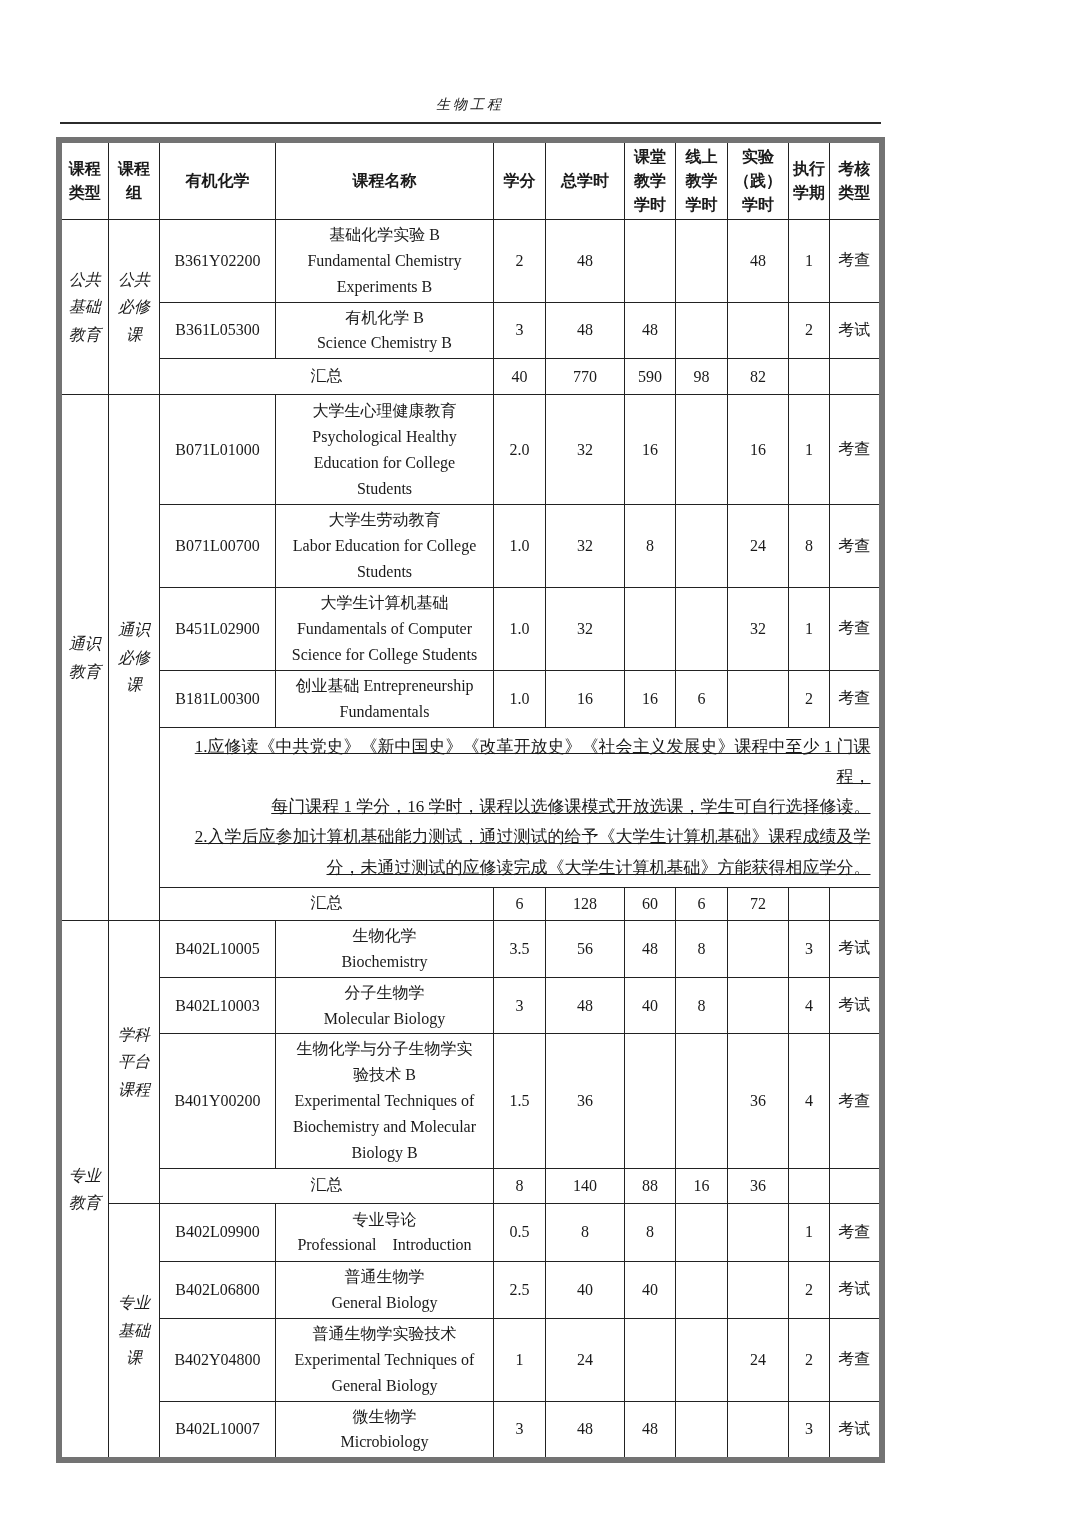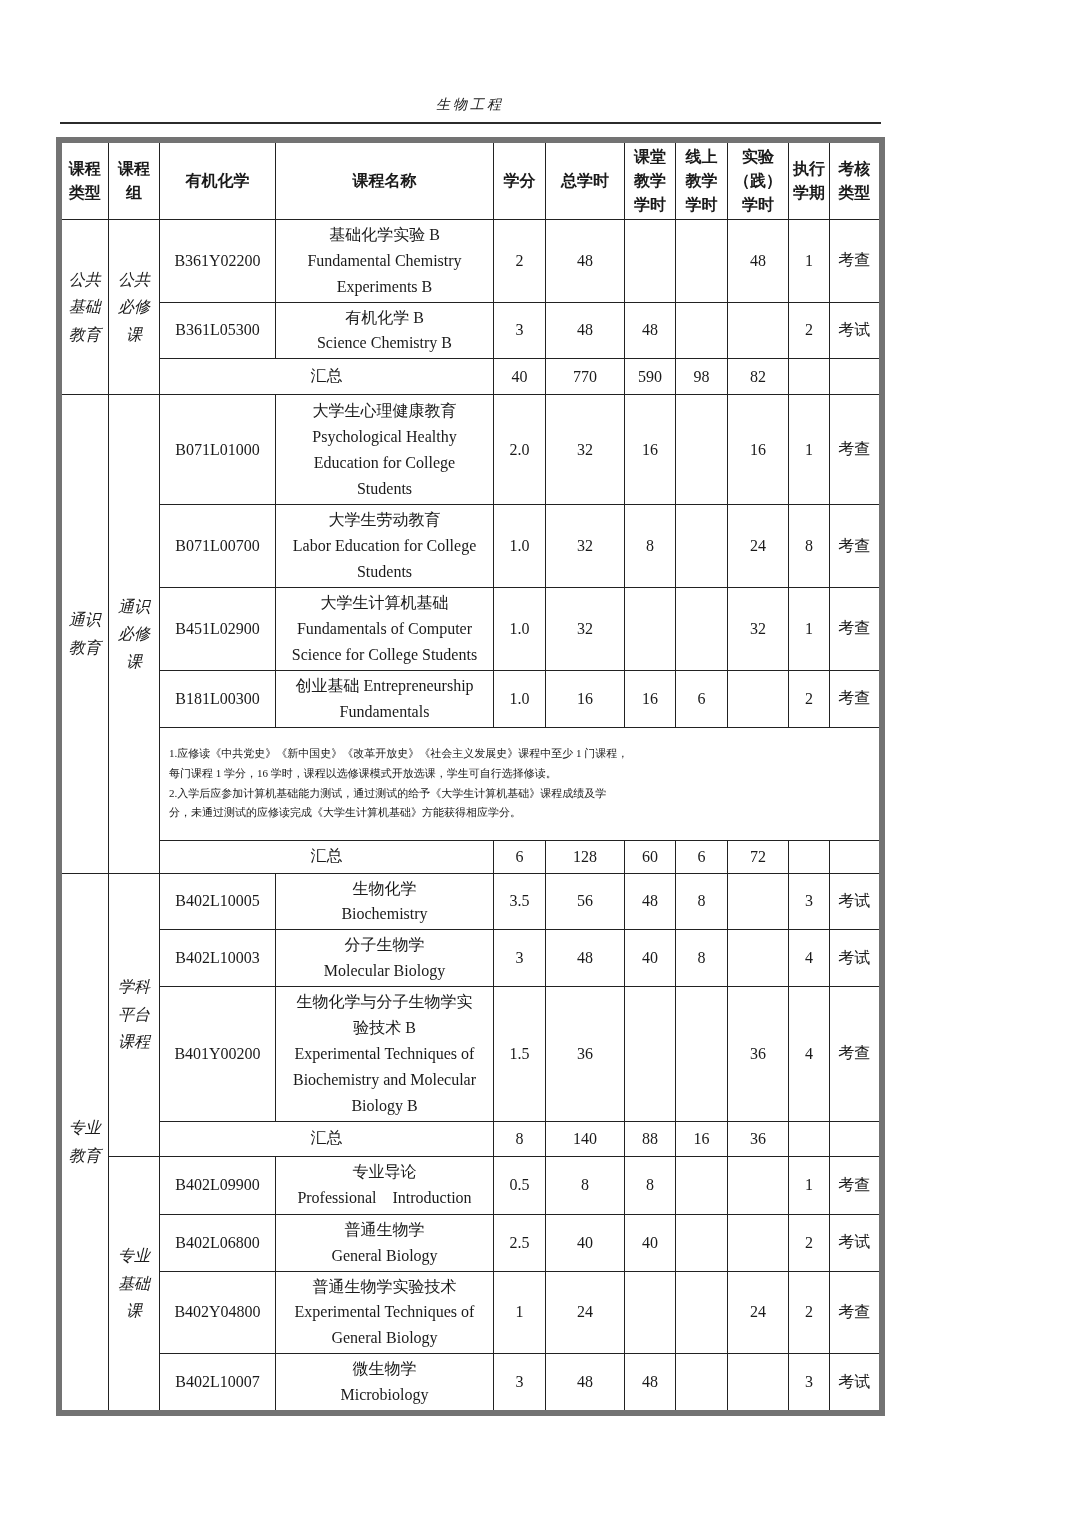--- a/index.html
+++ b/index.html
@@ -57,25 +57,26 @@
     white-space: pre-line;
     line-height: 1.72;
     font-style: italic;
   }
   td.name {
     white-space: pre-line;
     line-height: 1.62;
     padding: 2px 4px;
   }
   td.note {
-    text-align: left;
+    text-align: right;
     white-space: pre-line;
     line-height: 1.78;
-    font-size: 11px;
+    font-size: 17px;
     padding: 4px 8px 4px 9px;
+    text-decoration: underline;
   }
   tr.sum td { font-weight: normal; }
 </style>
 </head>
 <body>
 
 <div class="page">
 
   <div class="doc-header">
     <div class="doc-title">生物工程</div>

